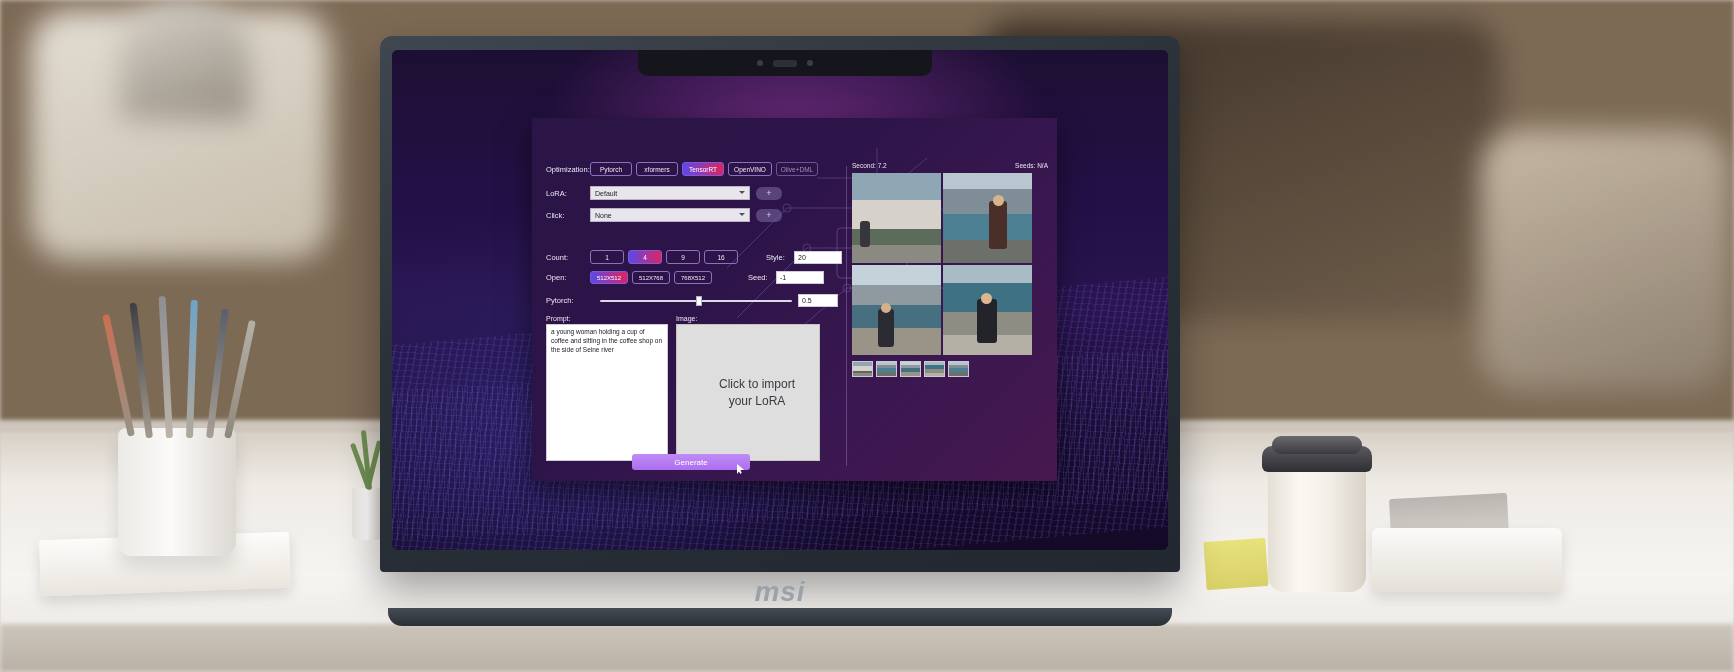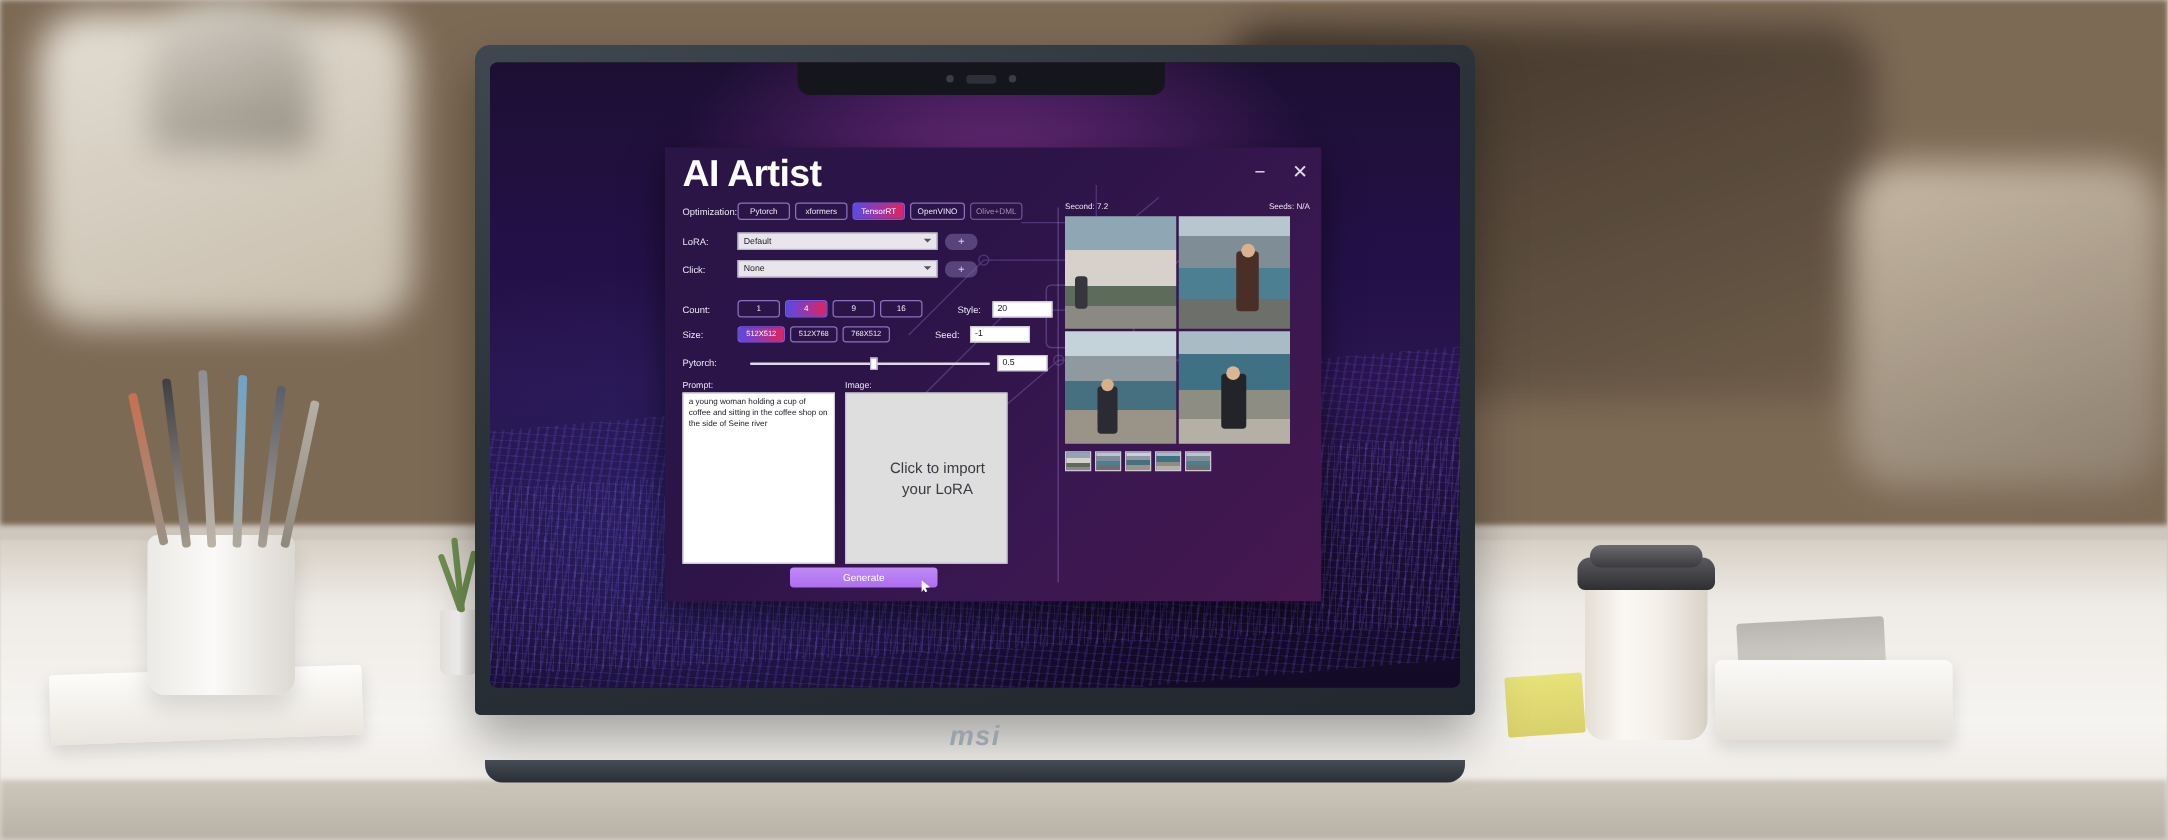--- a/index.html
+++ b/index.html
@@ -57,21 +57,21 @@
   }
   .webcam-bar {
     position:absolute; left:246px; top:0px; width:294px; height:26px;
     background:#15161c; border-radius:0 0 10px 10px; z-index:6;
     display:flex; align-items:center; justify-content:center; gap:10px;
   }
   .cam-dot { width:6px;height:6px;border-radius:50%;background:#3a3d47; }
   .cam-slot { width:24px;height:7px;border-radius:3px;background:#2d3038; }
   .brand {
     position:absolute; left:0; right:0; top:540px; text-align:center;
-    color:#9aa2ab; font-size:22px; font-weight:bold; letter-spacing:1px;
+    color:#9aa2ab; font-size:28px; font-weight:bold; letter-spacing:1px;
     font-style:italic;
   }
   .base {
     position:absolute; left:8px; top:572px; width:784px; height:18px;
     background: linear-gradient(to bottom,#454c55,#2a2f36);
     border-radius: 0 0 14px 14px;
   }
 
   
   .wallpaper {
@@ -170,21 +170,21 @@
     cursor:pointer;
   }
 
   .area-label { color:#ece6f5; font-size:7px; margin-bottom:2px; }
   .prompt-box {
     background:#fff; border:1px solid #cfcbd6; width:122px; height:137px;
     font-size:6.5px; color:#20202a; padding:3px 4px; line-height:1.35;
     overflow:hidden;
   }
   .image-box {
-    background:#dedede; border:1px solid #c4c4c4; width:130px; height:137px;
+    background:#dedede; border:1px solid #c4c4c4; width:144px; height:137px;
     display:flex; align-items:center; justify-content:center; text-align:center;
     color:#3a3a42; font-size:12px; line-height:1.35; cursor:pointer;padding-left:18px;
   }
   .generate {
     position:absolute; left:100px; top:336px; width:118px; height:16px;
     background: linear-gradient(to bottom,#c08bf5,#ad6ef0);
     border-radius:3px; color:#fff; font-size:8px; font-weight:normal;
     display:flex; align-items:center; justify-content:center; cursor:pointer;
   }
   .cursor {
@@ -348,27 +348,20 @@
             <circle cx="70" cy="60" r="4"></circle>
               <circle cx="150" cy="60" r="4"></circle>
             <circle cx="90" cy="100" r="4"></circle>
               <circle cx="230" cy="140" r="4"></circle>
             <circle cx="130" cy="140" r="4"></circle>
             <rect x="120" y="80" width="70" height="50" rx="4" stroke="#a98fe6"></rect>
             <path d="M100 30 L200 30 M160 0 L160 40"></path>
           </g>
         </svg>
 
-        <div class="titlebar">
-          <div class="app-title">AI Artist</div>
-          <div class="win-btns">
-            <div class="win-btn">−</div>
-            <div class="win-btn">✕</div>
-          </div>
-        </div>
 
         <div class="left-pane">
 
           <div class="row opt-row">
             <span class="lbl">Optimization:</span>
             <div class="seg">Pytorch</div>
             <div class="seg">xformers</div>
             <div class="seg active">TensorRT</div>
             <div class="seg">OpenVINO</div>
             <div class="seg dim">Olive+DML</div>
@@ -385,32 +378,32 @@
 
           <div class="row" style="margin-top:8px;">
             <span class="lbl">Click:</span>
             <div class="field" style="width:160px;">
               <span>None</span>
               <span class="caret"></span>
             </div>
             <div class="plus-btn">+</div>
           </div>
 
-          <div class="row count-row" style="margin-top:18px;">
+          <div class="row count-row" style="margin-top:28px;">
             <span class="lbl">Count:</span>
             <div class="seg">1</div>
             <div class="seg active">4</div>
             <div class="seg">9</div>
             <div class="seg">16</div>
             <span class="lbl" style="width:28px;margin-left:24px;">Style:</span>
             <div class="num-field">20</div>
           </div>
 
           <div class="row size-row" style="margin-top:7px;">
-            <span class="lbl">Size:</span>
+            <span class="lbl">Open:</span>
             <div class="seg active">512X512</div>
             <div class="seg">512X768</div>
             <div class="seg">768X512</div>
             <span class="lbl" style="width:28px;margin-left:32px;">Seed:</span>
             <div class="num-field">-1</div>
           </div>
 
           <div class="row" style="margin-top:10px;width:292px;">
             <span class="lbl" style="width:48px;">Pytorch:</span>
             <div class="slider-track">

